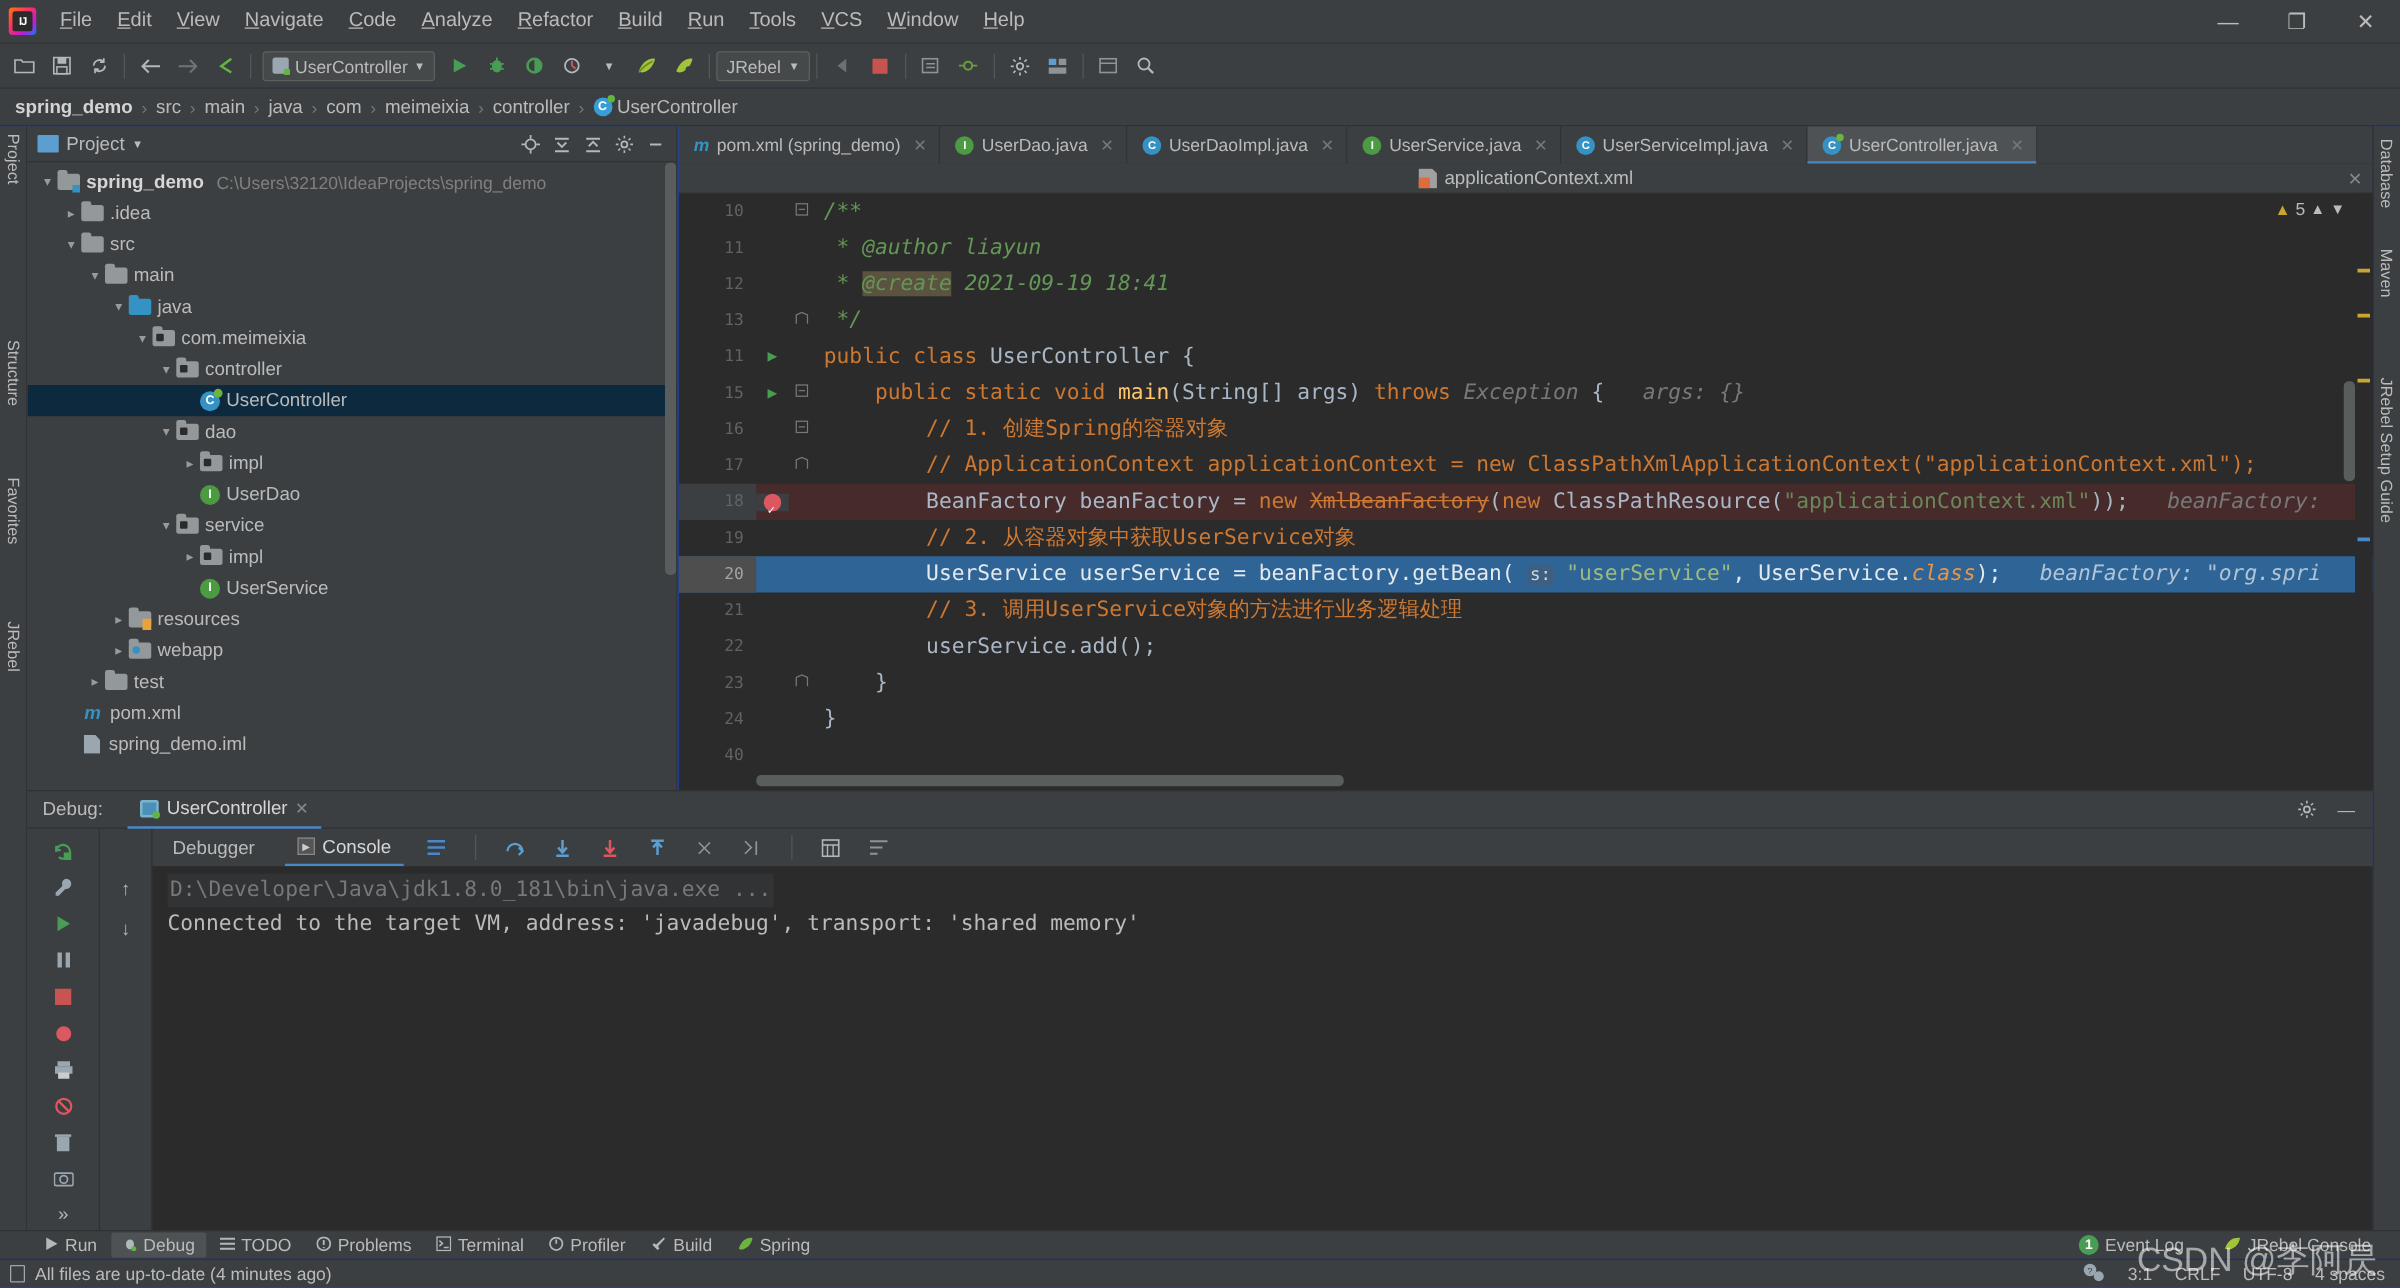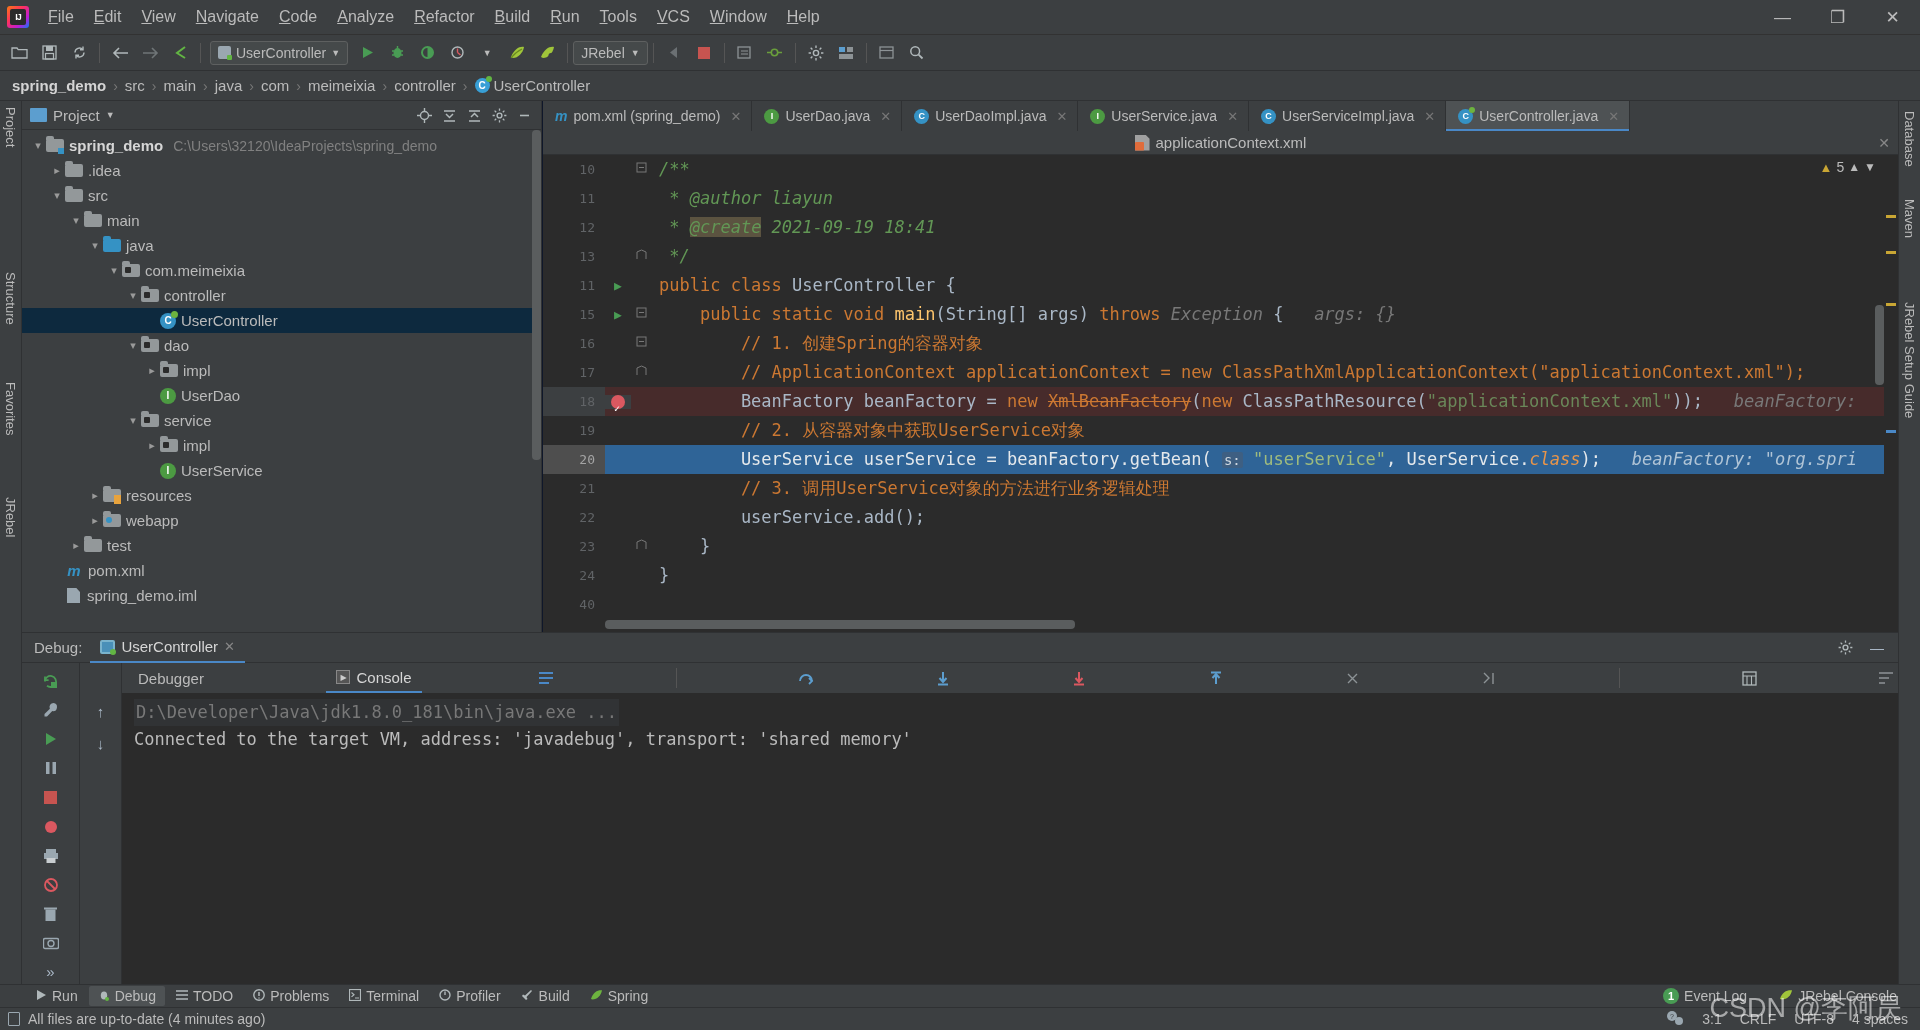--- a/index.html
+++ b/index.html
@@ -3,21 +3,21 @@
 <meta charset="utf-8">
 <style>
   * { box-sizing: border-box; margin: 0; padding: 0; }
   html, body {
     width: 1920px; height: 1030px;
     background: #3c3f41;
     font-family: "Liberation Sans", sans-serif;
     overflow: hidden;
     -webkit-font-smoothing: antialiased;
   }
-  .app { position: relative; width: 1920px; height: 1030px; background: #0f172a; color: #bbbbbb; }
+  .app { position: relative; width: 1920px; height: 1030px; background: #1d4ed8; color: #bbbbbb; }
 
   
   .titlebar {
     position: absolute; top:0; left:0; width:1920px; height:35px;
     background: #3c3f41; display:flex; align-items:center;
     border-bottom: 1px solid #323232;
   }
   .idea-logo {
     width:22px; height:22px; margin-left:7px; margin-right:9px;
     border-radius:3px;
@@ -220,38 +220,38 @@
   .editor-vscroll { position:absolute; right:14px; top:150px; width:9px; height:80px; background:#5a5d5e; border-radius:4px; z-index:11;}
   .mark-strip { position:absolute; right:0; top:0; bottom:0; width:14px; background:#2b2b2b; }
   .mark { position:absolute; right:2px; width:10px; height:3px; }
   .hscroll { position:absolute; left:62px; bottom:3px; width:470px; height:9px; background:#5a5d5e; border-radius:4px; }
 
   
   .debug-panel {
     position:absolute; left:22px; right:22px; top:632px; bottom:46px; background:#3c3f41;
     border-top:1px solid #2f3133; display:flex; flex-direction:column;
   }
-  .dbg-header { height:30px; display:flex; align-items:center; padding-left:12px; gap:0; flex:none;
+  .dbg-header { height:30px; display:flex; align-items:center; padding-left:12px; gap:12px; flex:none;
      border-bottom:1px solid #2f3133; position:relative; }
   .dbg-lbl { font-size:15px; color:#bbb; }
   .dbg-tab {
     display:flex; align-items:center; gap:6px; height:30px; padding:0 10px; font-size:15px; color:#d6d6d6;
     border-bottom:2px solid #4a88c7; margin-left:8px;
   }
   .dbg-proc-ico { width:15px;height:14px;background:#4a90b8;border-radius:2px;position:relative;border:2px solid #7ab3cc;}
   .dbg-proc-ico::after{content:"";position:absolute;right:-3px;bottom:-3px;width:6px;height:6px;background:#62b543;border-radius:50%;}
   .dbg-header-right { margin-left:auto; display:flex; align-items:center; gap:10px; padding-right:10px; }
   .dbg-body { flex:1; display:flex; min-height:0; }
   .dbg-rail { width:58px; flex:none; background:#3c3f41; border-right:1px solid #2f3133;
      display:flex; flex-direction:column; align-items:center; padding-top:6px; gap:5px; }
   .dr-ico { width:28px;height:28px;display:flex;align-items:center;justify-content:center;font-size:15px;color:#a9b7c6;}
   .dbg-col2 { width:42px; flex:none; background:#3c3f41; display:flex; flex-direction:column; align-items:center;
     padding-top:34px; gap:4px; border-right:1px solid #2f3133;}
   .dbg-main { flex:1; display:flex; flex-direction:column; min-width:0; }
-  .dbg-tabs { height:30px; display:flex; align-items:center; gap:14px; padding-left:6px; flex:none;justify-content:space-between; }
+  .dbg-tabs { height:30px; display:flex; align-items:center; gap:14px; padding-left:6px; flex:none; }
   .dt { font-size:15px; color:#bbb; padding:0 10px; height:30px; display:flex; align-items:center; gap:6px;}
   .dt.active { color:#d6d6d6; border-bottom:2px solid #4a88c7; }
   .dt-run-ico { width:14px;height:14px;background:#555;border:1px solid #888;display:flex;align-items:center;justify-content:center;font-size:8px;color:#ccc;}
   .dt-ico { width:24px;height:24px;display:flex;align-items:center;justify-content:center;font-size:14px;}
   .console {
     flex:1; background:#2b2b2b; padding:6px 0 0 0; overflow:hidden;
     font-family:"DejaVu Sans Mono","Liberation Mono",monospace; font-size:17px; line-height:27px;
   }
   .cons-line { padding-left:12px; white-space:pre; }
   .cons-dim { color:#787878; background:#313335; display:inline-block; padding:0 2px;}

